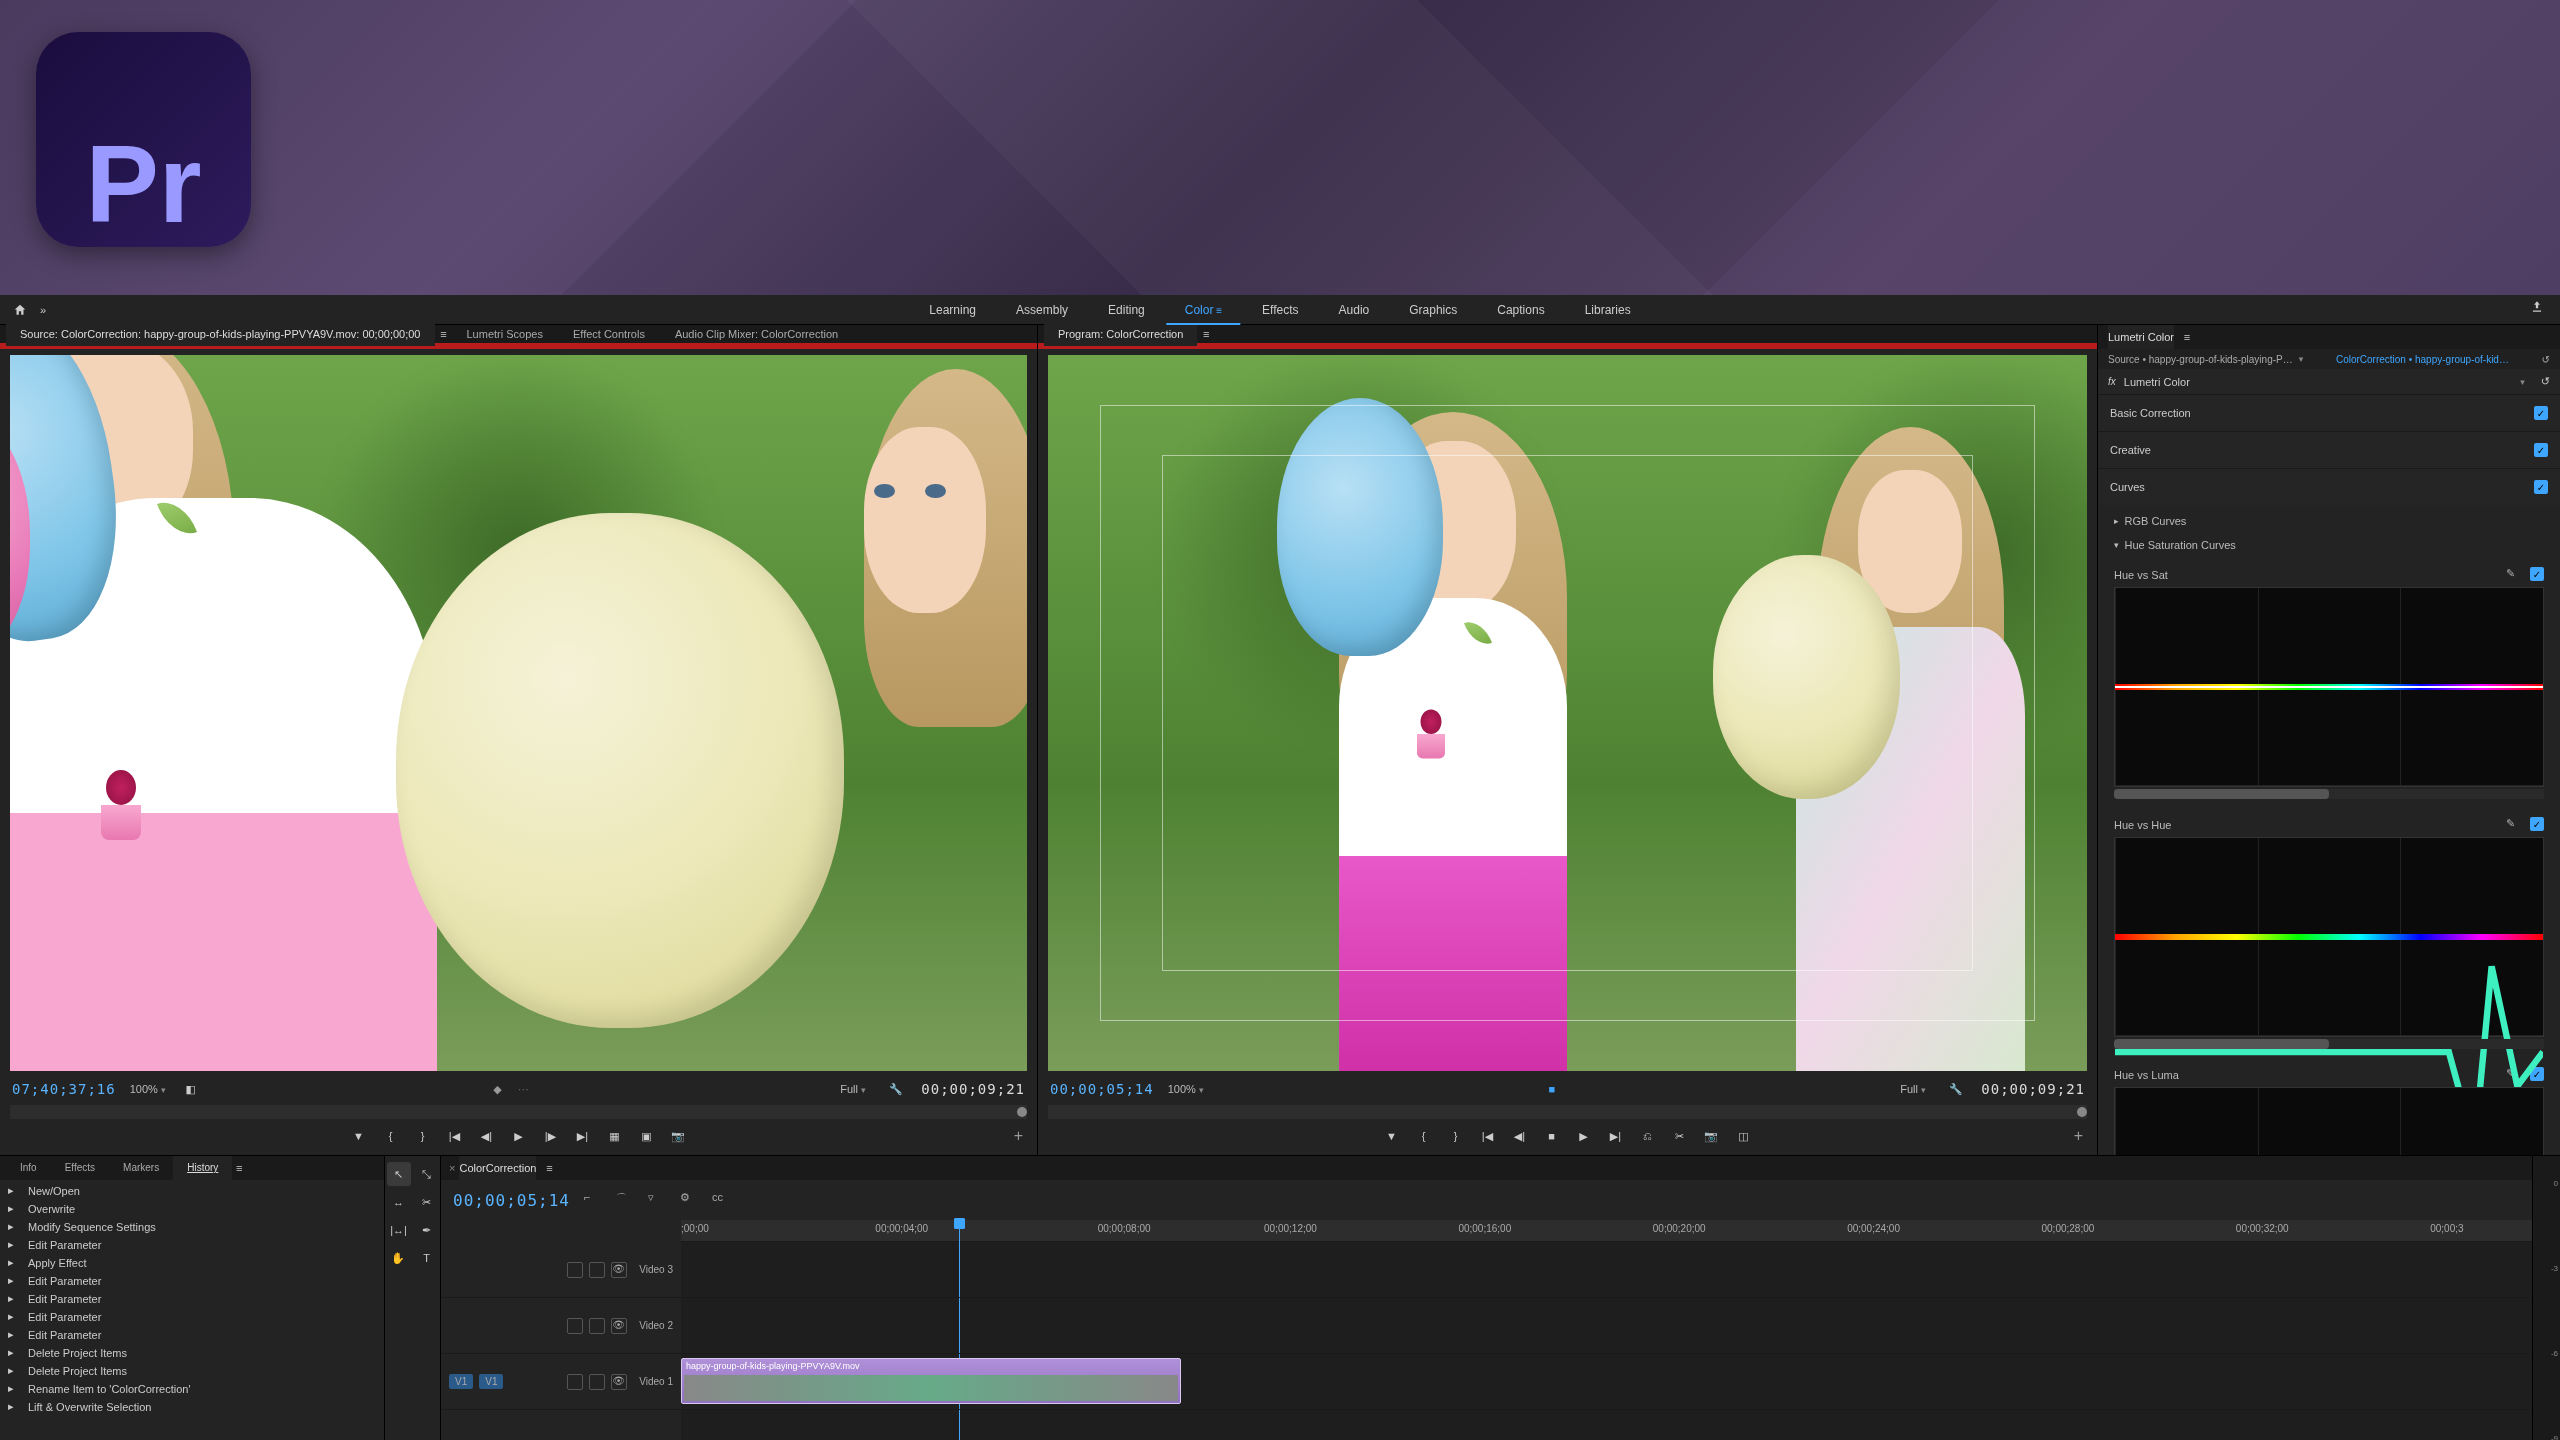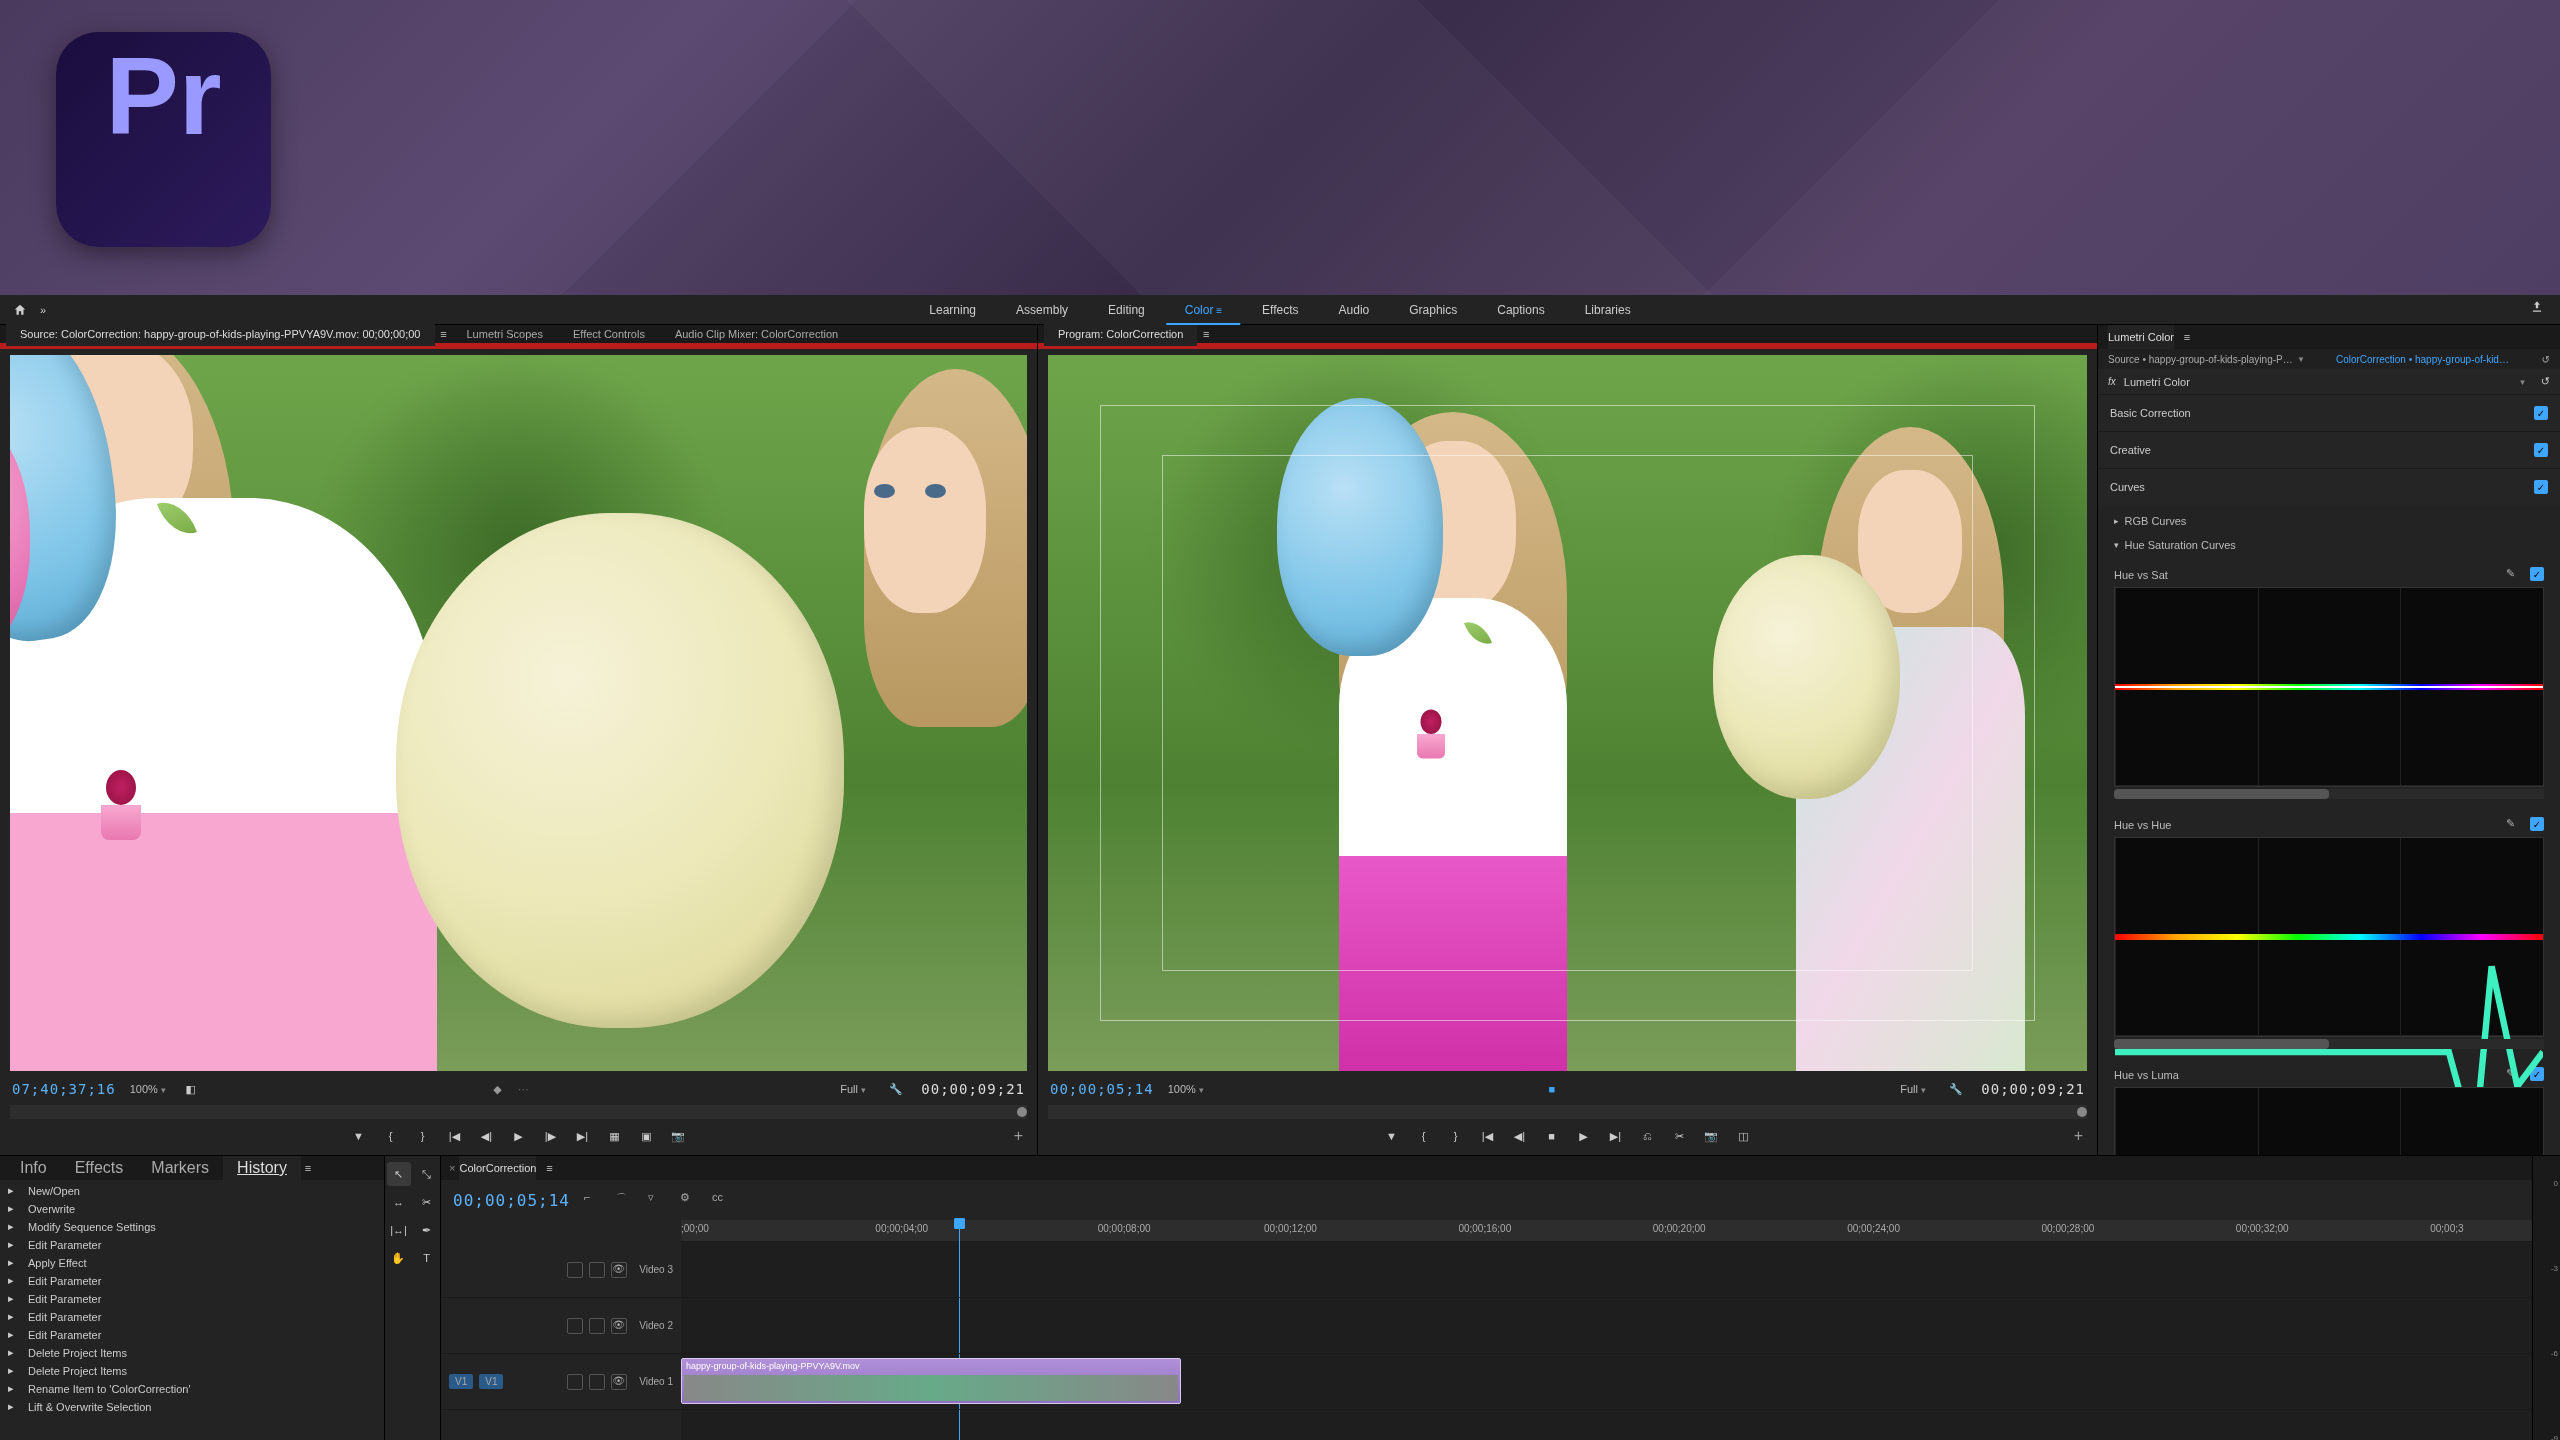--- a/index.html
+++ b/index.html
@@ -1,21 +1,21 @@
 <!DOCTYPE html>
 <html><head>
 <meta charset="utf-8">
 <style>
 *{box-sizing:border-box;margin:0;padding:0;font-family:"Segoe UI",Arial,sans-serif;user-select:none}
 body{background:#1e1e1e;color:#ccc;font-size:11px;overflow:hidden;width:2560px;height:1440px}
 .hero{height:295px;background:linear-gradient(135deg,#4a3a5e 0%,#5d4a72 25%,#3d3050 50%,#574468 75%,#4f3e63 100%);position:relative;overflow:hidden}
 .hero::before{content:"";position:absolute;inset:0;background:
   linear-gradient(45deg,transparent 40%,rgba(255,255,255,.03) 40%,rgba(255,255,255,.03) 60%,transparent 60%),
   linear-gradient(-45deg,transparent 30%,rgba(0,0,0,.08) 30%,rgba(0,0,0,.08) 70%,transparent 70%)}
-.pr-logo{position:absolute;left:56px;top:32px;width:215px;height:215px;border-radius:42px;background:linear-gradient(135deg,#1a0d3d,#2d1b5c);display:flex;align-items:flex-start;justify-content:center;box-shadow:0 8px 24px rgba(0,0,0,.4)}
+.pr-logo{position:absolute;left:36px;top:32px;width:215px;height:215px;border-radius:42px;background:linear-gradient(135deg,#1a0d3d,#2d1b5c);display:flex;align-items:flex-end;justify-content:center;box-shadow:0 8px 24px rgba(0,0,0,.4)}
 .pr-logo span{font-size:110px;font-weight:700;color:#9999ff;font-family:"Adobe Clean",Arial,sans-serif}
 .app{position:absolute;left:0;right:0;top:295px;bottom:0;background:#232323;display:flex;flex-direction:column}
 .topbar{height:30px;background:#232323;display:flex;align-items:center;padding:0 10px;border-bottom:1px solid #000}
 .topbar .home{width:20px;height:20px;display:flex;align-items:center;justify-content:center;cursor:pointer}
 .workspaces{position:absolute;left:50%;transform:translateX(-50%);display:flex;gap:4px;height:30px;align-items:center}
 .ws{padding:0 18px;height:30px;line-height:30px;color:#ccc;cursor:pointer;font-size:12px}
 .ws.active{color:#3ea6ff;border-bottom:2px solid #3ea6ff}
 .ws-overflow{padding:0 10px;cursor:pointer}
 .export-btn{margin-left:auto;width:20px;height:20px;cursor:pointer}
 .panels-row{flex:1;display:flex;min-height:0}
@@ -49,21 +49,21 @@
 .zoom-sel{color:#bbb;font-size:11px;padding:0 6px;cursor:pointer}
 .chev{font-size:9px;color:#888}
 .ruler-strip{height:14px;background:#2d2d2d;position:relative;margin:2px 0}
 .ruler-strip::after{content:"";position:absolute;right:0;top:2px;width:10px;height:10px;border-radius:50%;background:#888}
 .transport{height:30px;display:flex;align-items:center;justify-content:center;gap:10px;position:relative}
 .t-btn{width:22px;height:22px;display:flex;align-items:center;justify-content:center;cursor:pointer;color:#ccc;border-radius:3px}
 .add-btn{position:absolute;right:4px;color:#999;font-size:16px;cursor:pointer}
 .bottom-row{height:285px;display:flex;border-top:1px solid #000}
 .history-panel{width:385px;background:#232323;border-right:1px solid #000;display:flex;flex-direction:column}
 .hist-tabs{height:24px;display:flex;align-items:center;padding:0 6px;gap:0;background:#1a1a1a}
-.hist-tab{padding:0 14px;height:24px;line-height:24px;font-size:16px;color:#aaa;cursor:pointer}
+.hist-tab{padding:0 14px;height:24px;line-height:24px;font-size:10px;color:#aaa;cursor:pointer}
 .hist-tab.active{background:#232323;color:#ddd;text-decoration:underline}
 .hist-list{flex:1;overflow:auto;padding:2px 0}
 .hist-item{display:flex;align-items:center;gap:6px;padding:2px 8px;font-size:11px;color:#ccc;cursor:pointer}
 .hist-icon{width:14px;height:14px;display:inline-block}
 .tools-col{width:36px;background:#232323;border-right:1px solid #000;padding:6px 0;display:flex;flex-direction:column;align-items:center;gap:6px}
 .tool{width:26px;height:26px;display:flex;align-items:center;justify-content:center;cursor:pointer;border-radius:3px;color:#ccc}
 .tool.active{background:#3a3a3a}
 .tool-grid{display:grid;grid-template-columns:1fr 1fr;gap:4px;padding:0 4px}
 .tool-grid .tool{width:24px;height:24px}
 .timeline-panel{flex:1;background:#232323;display:flex;flex-direction:column}

